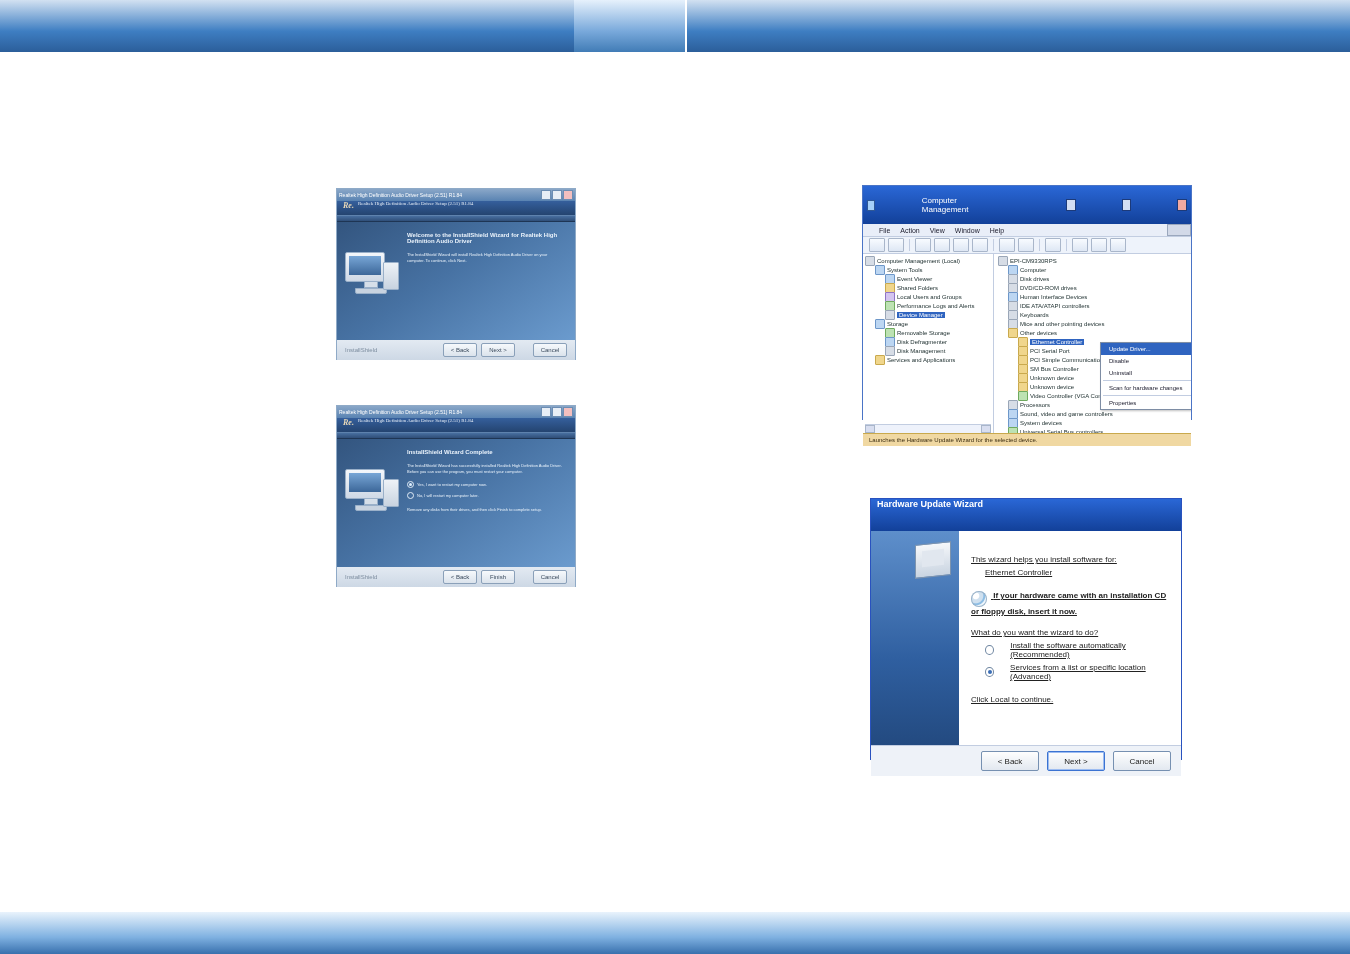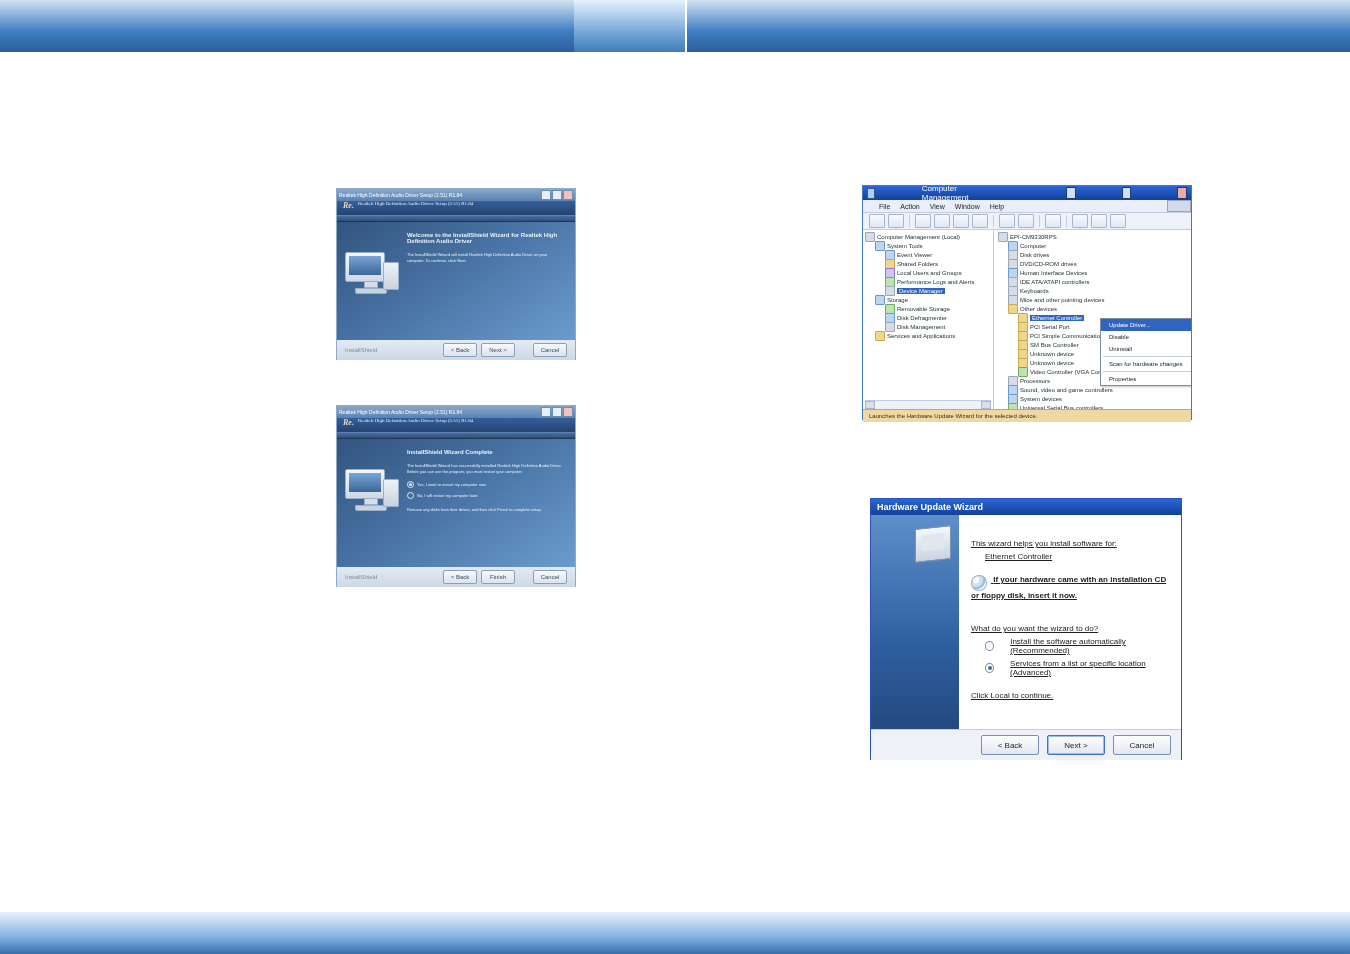--- a/index.html
+++ b/index.html
@@ -166,21 +166,21 @@
     border:1px solid #4a74c6;
     background:#e9eefb;
     font-family: Tahoma, Arial, sans-serif;
     font-size:7px;
     color:#223;
   }
   .cmg-title {
     height:14px;
     background:linear-gradient(#2a67d6,#124099);
     color:#fff;
-    display:flex; align-items:center; padding:0 4px;
+    display:flex; align-items:center; padding:12px 4px;
     font-size:8px;
     gap:44px;
   }
   .cmg-title .icn { width:9px; height:9px; background:#a6d0f9; border:1px solid #305895; margin-right:3px; }
   .cmg-title .spacer{flex:1;}
   .cmg-title .w  { width:12px; height:10px; margin-left:2px; background:#d2def4; border:1px solid #1c3a7a; }
   .cmg-title .w.x{ background:#f1a9a1; }
 
   .cmg-menu {
     height:12px;
@@ -283,24 +283,24 @@
     position:absolute;
     left: 870px; top:498px;
     width: 310px; height: 260px;
     border:1px solid #2952bf;
     background:#fff;
     font-family: Tahoma, Arial, sans-serif;
     font-size:8px;
     color:#222;
   }
   .huw-title{
-    height:16px;
+    height:32px;
     background:linear-gradient(#2a67d6,#124099);
     color:#fff; font-weight:bold;
-    display:flex; align-items:center;
+    display:flex; 
     padding:0 6px;
     font-size:9px;
   }
   .huw-body{
     display:flex;
     height:calc(100% - 16px - 30px);
   }
   .huw-side{
     width:88px;
     background:linear-gradient(#5e8fcb 0%, #2f5fa0 60%, #234a80 100%);
@@ -636,21 +636,21 @@
     <div class="huw-side">
       <div class="hicn"></div>
     </div>
     <div class="huw-main">
       <p>This wizard helps you install software for:</p>
       <p style="margin-left:14px">Ethernet Controller</p>
       <p style="margin-top:14px">
         <span class="cd-icn"></span>
         <span class="bold">If your hardware came with an installation CD or floppy disk, insert it now.</span>
       </p>
-      <p style="margin-top:24px">What do you want the wizard to do?</p>
+      <p style="margin-top:12px">What do you want the wizard to do?</p>
       <p class="opt">
         <span class="radio"></span>
         <span>Install the software automatically (Recommended)</span>
       </p>
       <p class="opt">
         <span class="radio sel"></span>
         <span>Services from a list or specific location (Advanced)</span>
       </p>
       <p style="margin-top:14px">Click Local to continue.</p>
     </div>

